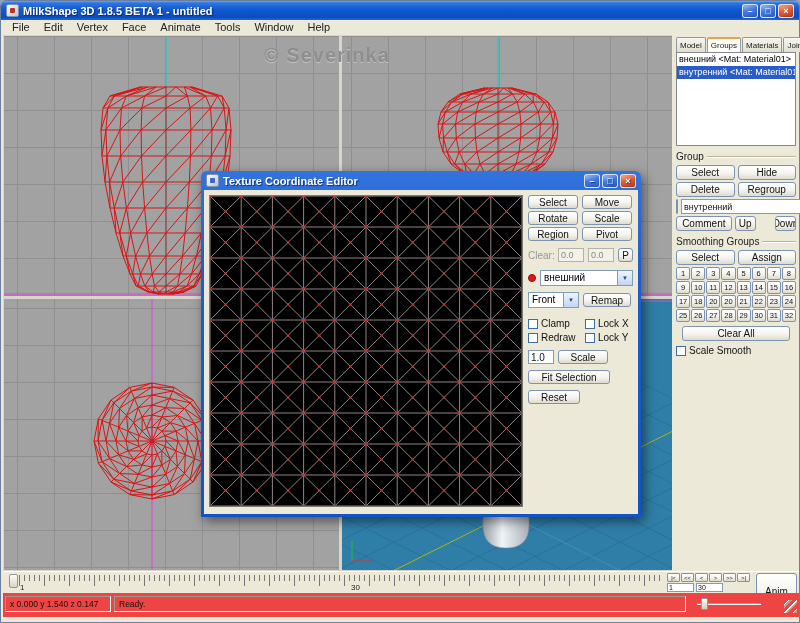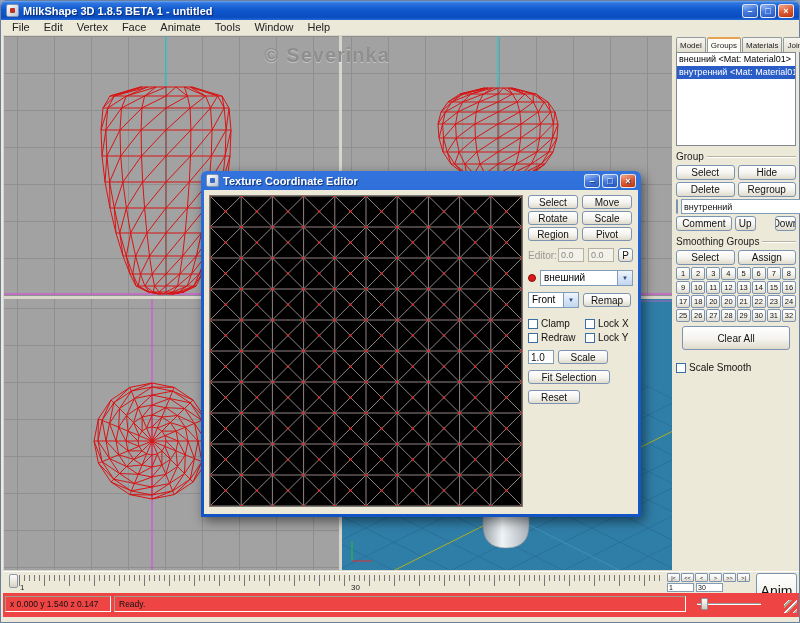--- a/index.html
+++ b/index.html
@@ -40,33 +40,33 @@
 .litem.selected{background:#2a5cc8;color:#fff}
 .sect{display:flex;align-items:center;gap:3px;margin:5px 0 3px;font-size:10px;color:#222}
 .sect .line{flex:1;height:2px;border-top:1px solid #b8b4a4;border-bottom:1px solid #fff}
 .prow{display:flex;gap:3px;margin-bottom:2px}
 .prow .xbtn{flex:1;height:15px}
 .prow .field{flex:1;height:15px;font-size:9px}
 .updown{flex:1;display:flex;gap:19px}
 .updown .xbtn{flex:1}
 .sg-grid{display:grid;grid-template-columns:repeat(8,1fr);gap:1px;margin:2px 0 4px}
 .sgbtn{height:13px;font-size:7.5px;padding:0;border-radius:2px;justify-content:center}
-.clearall{width:108px;height:24px;margin:0 auto 12px}
+.clearall{width:108px;height:15px;margin:0 auto 4px}
 
 .timeline{position:absolute;left:2px;top:570px;width:796px;height:21px;background:#ece9d8;border-top:1px solid #fff}
 .ruler{position:absolute;left:6px;top:2px;width:652px;height:17px}
 .ticks{position:absolute;left:10px;right:0;top:1px;height:6px;background:repeating-linear-gradient(90deg,#777 0 1px,transparent 1px 5px)}
 .ticks2{position:absolute;left:10px;right:0;top:1px;height:11px;background:repeating-linear-gradient(90deg,#777 0 1px,transparent 1px 25px)}
 .thumb{position:absolute;left:0;top:0;width:9px;height:14px;background:linear-gradient(180deg,#fdfdfa,#d8d4c4);border:1px solid #8a98a8;border-radius:2px}
 .tl-label{position:absolute;top:9px;font-size:8px;color:#222}
 .vcr{position:absolute;left:664px;top:1px;display:flex;gap:1px}
 .vcr .xbtn{width:13px;height:9px;font-size:5.5px;padding:0;border-radius:1px}
 .tlfields{position:absolute;left:664px;top:11px;display:flex;gap:2px}
 .tlfields .field{width:27px;height:9px;font-size:7px;line-height:7px;padding:0 1px}
-.animbtn{position:absolute;left:753px;top:1px;width:41px;height:36px;font-size:14px}
+.animbtn{position:absolute;left:753px;top:1px;width:41px;height:36px;font-size:10px}
 
 .statusbar{position:absolute;left:2px;top:592px;width:796px;height:24px;background:#ef4444}
 .scell{position:absolute;top:3px;height:16px;border:1px solid;border-color:#9d9a8e #fdfdf8 #fdfdf8 #9d9a8e;padding:2px 4px;font-size:8.5px;color:#111;white-space:nowrap;overflow:hidden}
 #cell-coords{left:2px;width:106px}
 #cell-msg{left:111px;width:572px}
 .sslider{position:absolute;left:694px;top:5px;width:64px;height:12px}
 .sslider .track{position:absolute;left:0;right:0;top:5px;height:2px;border-top:1px solid #999;border-bottom:1px solid #fff}
 .sslider .shandle{position:absolute;left:4px;top:0;width:7px;height:12px;background:linear-gradient(180deg,#fdfdfa,#d0ccbc);border:1px solid #8a98a8;border-radius:1px}
 .grip{position:absolute;right:2px;bottom:4px;width:13px;height:13px;background:repeating-linear-gradient(135deg,transparent 0 3px,#fff 3px 4px,#a8a494 4px 6px)}
 
@@ -298,21 +298,21 @@
         </div>
         <div class="drow" style="top:21px">
           <div class="xbtn">Rotate</div>
           <div class="xbtn">Scale</div>
         </div>
         <div class="drow" style="top:37px">
           <div class="xbtn">Region</div>
           <div class="xbtn">Pivot</div>
         </div>
         <div class="drow" style="top:58px">
-          <span class="dim" style="width:26px">Editor:</span>
+          <span class="dim" style="width:26px">Clear:</span>
           <input class="dfield" value="0.0" style="">
           <input class="dfield" value="0.0" style="">
           <div class="xbtn" style="width:15px">P</div>
         </div>
         <div class="drow" style="top:80px">
           <div class="reddot"></div>
           <div class="combo" style="width:93px">
             <span>внешний</span>
             <span class="drop">▼</span>
           </div>

